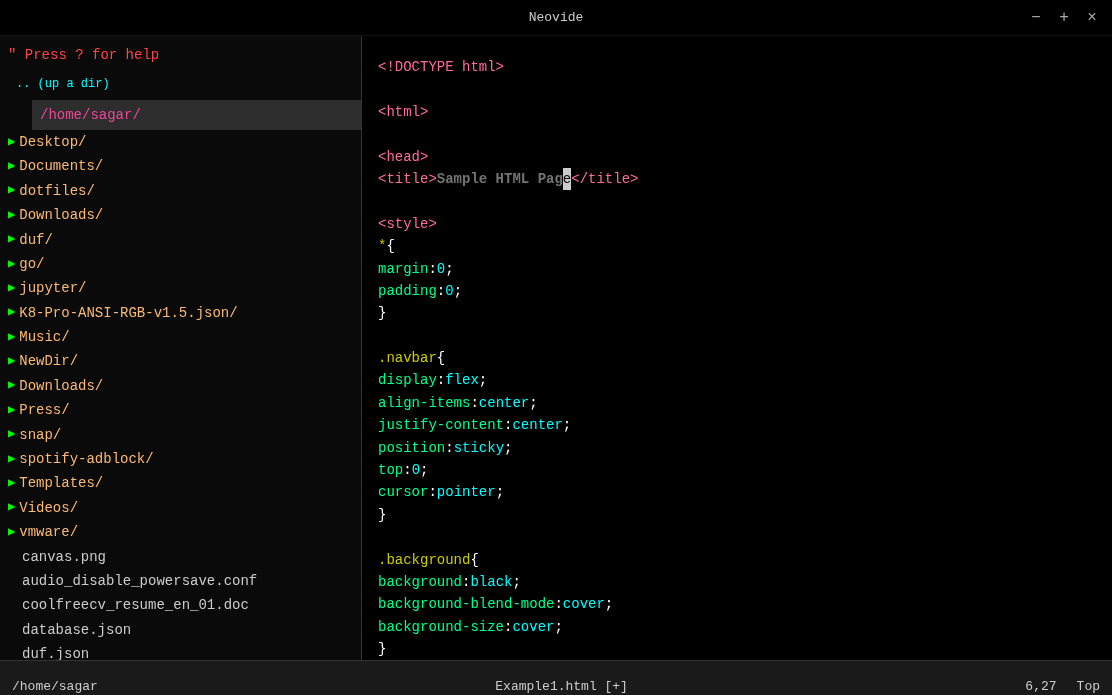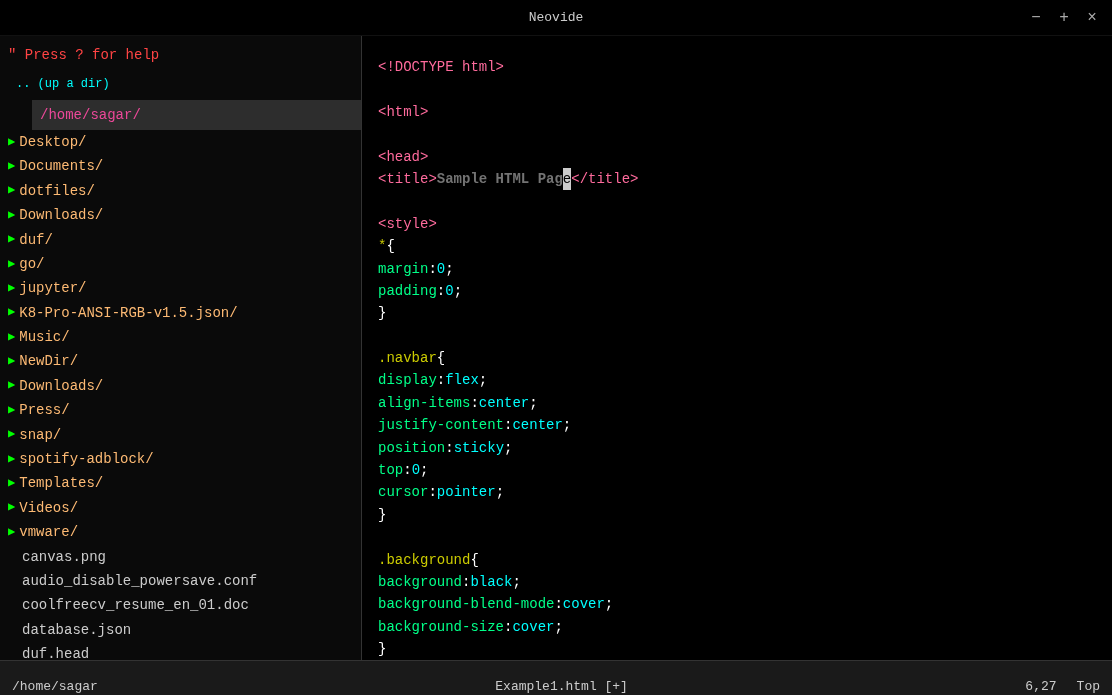--- a/index.html
+++ b/index.html
@@ -290,21 +290,21 @@
         <div class="file-tree-item">
           <span style="margin-right:14px;"></span>
           <span class="file-item">coolfreecv_resume_en_01.doc</span>
         </div>
         <div class="file-tree-item">
           <span style="margin-right:14px;"></span>
           <span class="file-item">database.json</span>
         </div>
         <div class="file-tree-item">
           <span style="margin-right:14px;"></span>
-          <span class="file-item">duf.head</span>
+          <span class="file-item">duf.json</span>
         </div>
       </div>
 
   </div>
 
   <div class="editor" id="editor-content">
   <div class="editor-line"><span class="c-tag">&lt;!DOCTYPE html&gt;</span></div>
       <div class="editor-line">&nbsp;</div>
       <div class="editor-line"><span class="c-tag">&lt;html&gt;</span></div>
       <div class="editor-line">&nbsp;</div>

